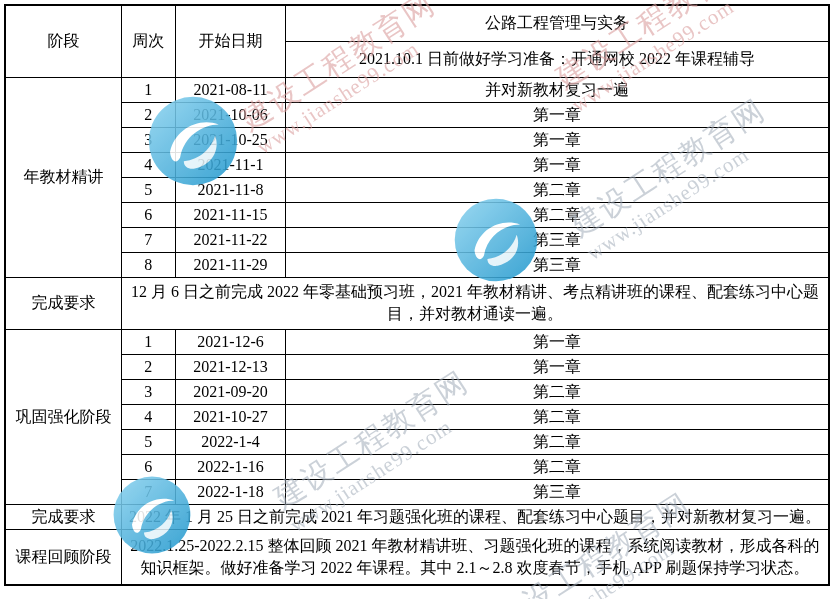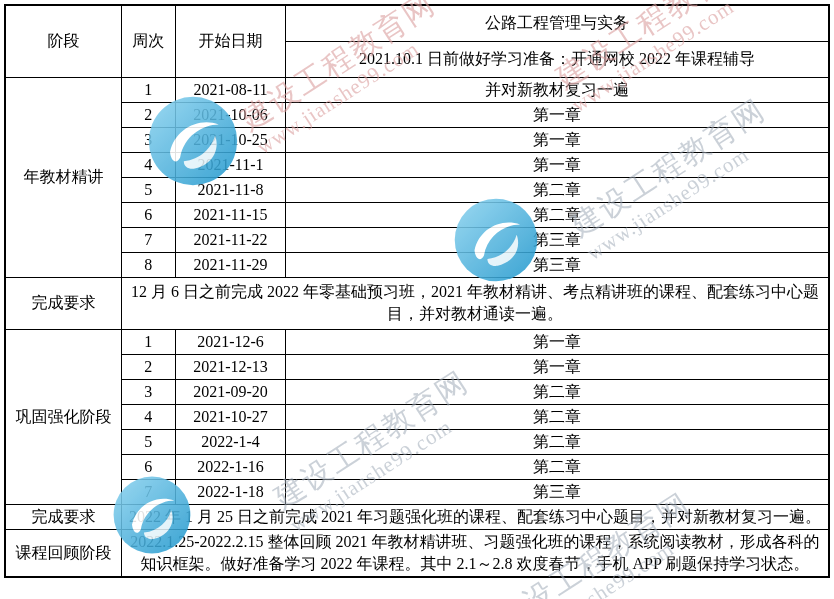--- a/index.html
+++ b/index.html
@@ -22,21 +22,21 @@
     padding:0 4px;
     font-size:16px;
     line-height:1.35;
     overflow:hidden;
   }
   table.schedule th {font-size:16px;}
   tr.r-hdr  {height:36px;}
   tr.r-data {height:25px;}
   tr.r-req1 {height:52px;}
   tr.r-req2 {height:25px;}
-  tr.r-final{height:48px;border-radius:28px;}
+  tr.r-final{height:56px;border-radius:28px;}
   .cell-left {text-align:left; padding-left:8px;}
   .cell-req  {text-align:left; padding:2px 8px; line-height:25px;}
   
   .wm-layer {position:absolute; inset:0; z-index:3; pointer-events:none;}
   .wm {
     position:absolute; width:260px; text-align:center;
     transform:translate(-50%,-50%) rotate(-33deg);
     line-height:1.15; white-space:nowrap;
   }
   .wm .wm-name {display:block; font-size:30px; letter-spacing:2px;}

